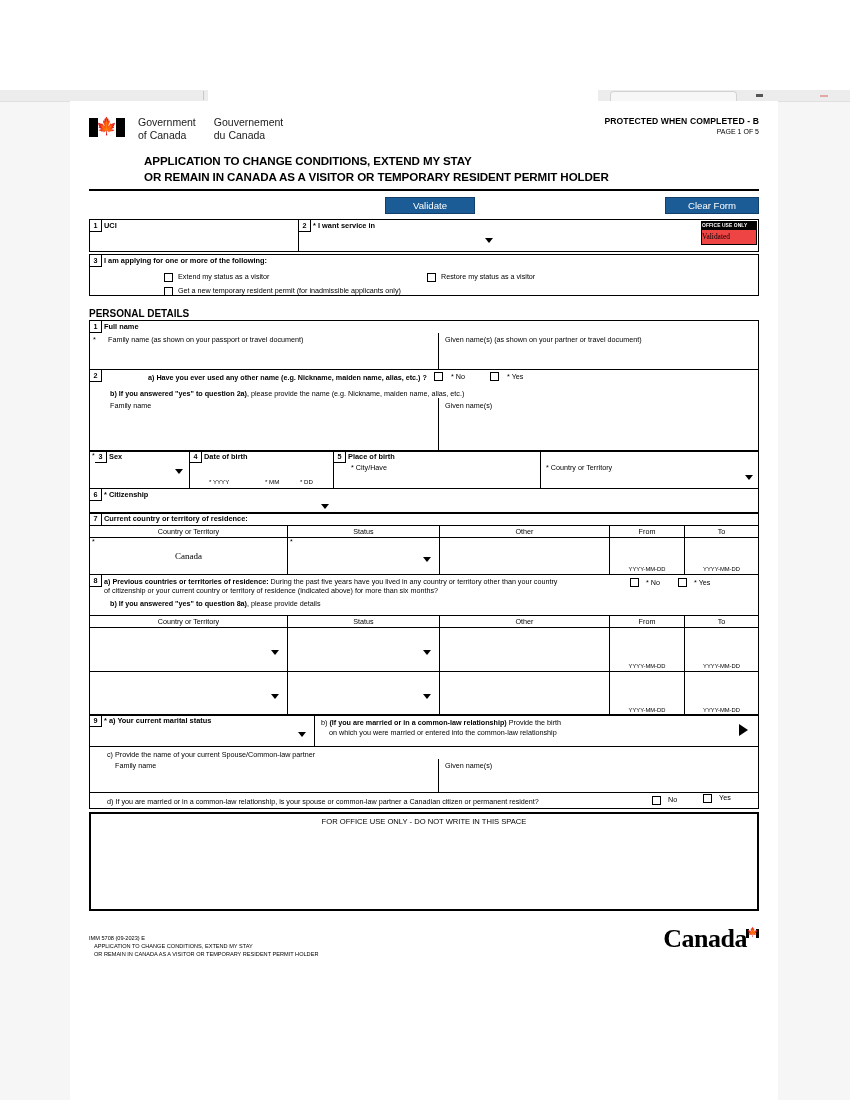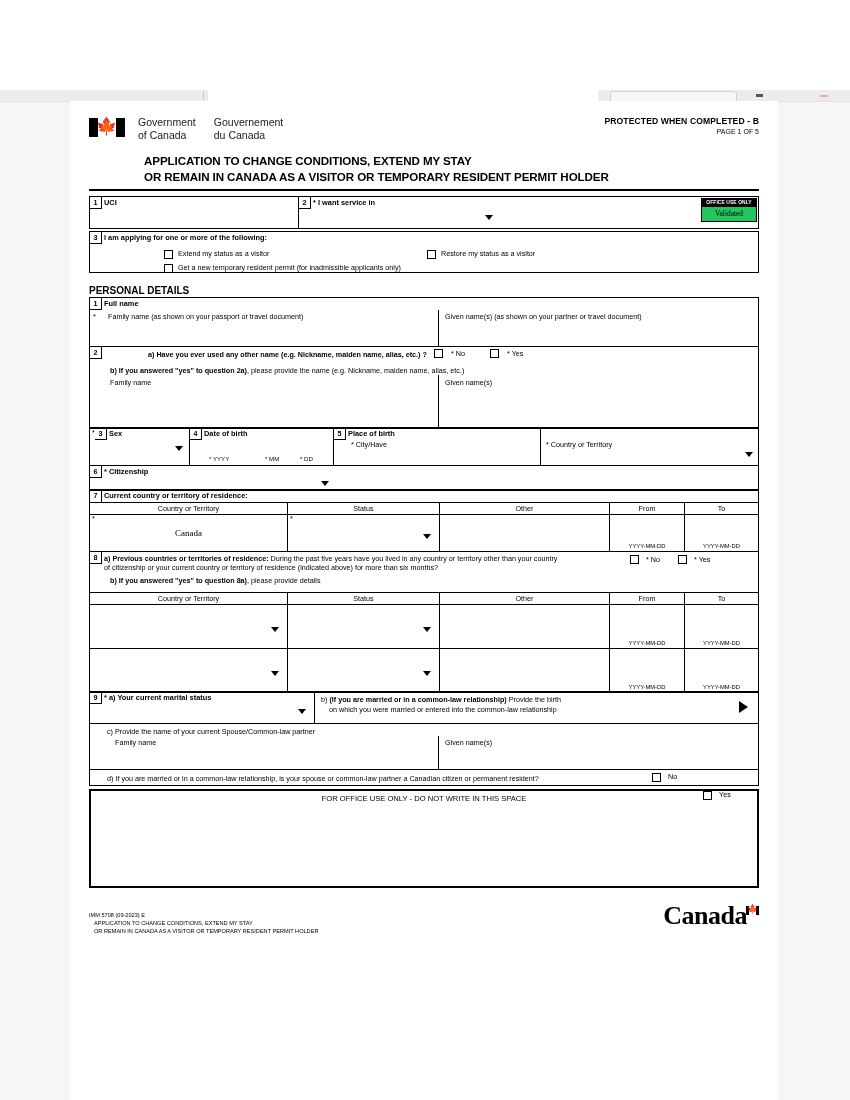--- a/index.html
+++ b/index.html
@@ -198,23 +198,23 @@
   }
 
   
   #row-uci { margin-top: 5px; height: 33px; display: flex; }
   #cell-uci { width: 208px; position: relative; }
   #cell-service { flex: 1; border-left: 1.4px solid #000; position: relative; }
   #office-use-box {
     position: absolute; right: 1px; top: 1px;
     width: 56px; height: 24px;
     border: 1.4px solid #000;
-    background: #22c55e;
+    background: #ef4444;
     box-sizing: border-box;
-    text-align: center;
+    text-align: left;
   }
   #office-use-hdr {
     background: #000; color: #fff;
     font-size: 4.9px; font-weight: bold;
     line-height: 8px; letter-spacing: .1px;
   }
   #office-use-val {
     font-size: 7.4px; line-height: 13px;
     font-family: "Liberation Serif", serif;
   }
@@ -360,20 +360,24 @@
     </div>
   </div>
 
   <div class="title">
     <div>APPLICATION TO CHANGE CONDITIONS, EXTEND MY STAY</div>
     <div>OR REMAIN IN CANADA AS A VISITOR OR TEMPORARY RESIDENT PERMIT HOLDER</div>
   </div>
 
   <div class="rule"></div>
 
+  <div class="btn-row">
+    <div class="btn" id="btn-validate">Validate</div>
+    <div class="btn" id="btn-clear">Clear Form</div>
+  </div>
 
   <div class="fbox" id="row-uci">
     <div id="cell-uci">
       <div class="qnum">1</div>
       <div class="qlabel">UCI</div>
       <div style="position:absolute;left:3px;right:3px;top:13px;height:17px;"></div>
     </div>
     <div id="cell-service">
       <div class="qnum">2</div>
       <div class="qlabel">
@@ -603,21 +607,21 @@
     <div class="lbl" style="position:absolute;left:355px;top:14px;">Given name(s)</div>
     <div style="position:absolute;left:355px;right:4px;top:24px;height:20px;"></div>
   </div>
 
   <div class="fbox" id="box-spouse-cit">
     <div class="lbl" style="position:absolute;left:17px;top:4px;">d)  If you are married or in a common-law relationship, is your spouse or common-law partner a Canadian citizen or permanent resident?</div>
     <div style="position:absolute;left:562px;top:2px;font-size:7.2px;">
       <span class="chk"></span>
       <span style="margin-left:5px;">No</span>
     </div>
-    <div style="position:absolute;left:613px;top:20px;font-size:7.2px;">
+    <div style="position:absolute;left:613px;top:0;font-size:7.2px;">
       <span class="chk"></span>
       <span style="margin-left:5px;">Yes</span>
     </div>
   </div>
 
   <div id="office-space">
     <div id="office-space-label">FOR OFFICE USE ONLY - DO NOT WRITE IN THIS SPACE</div>
   </div>
 
   <div id="footer">

